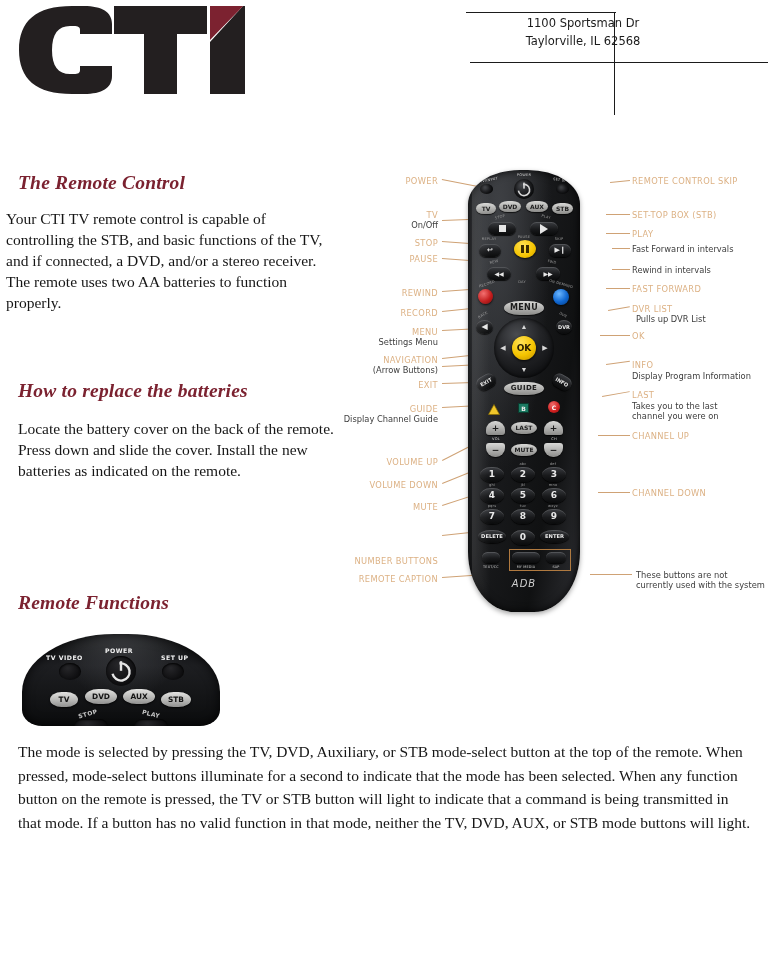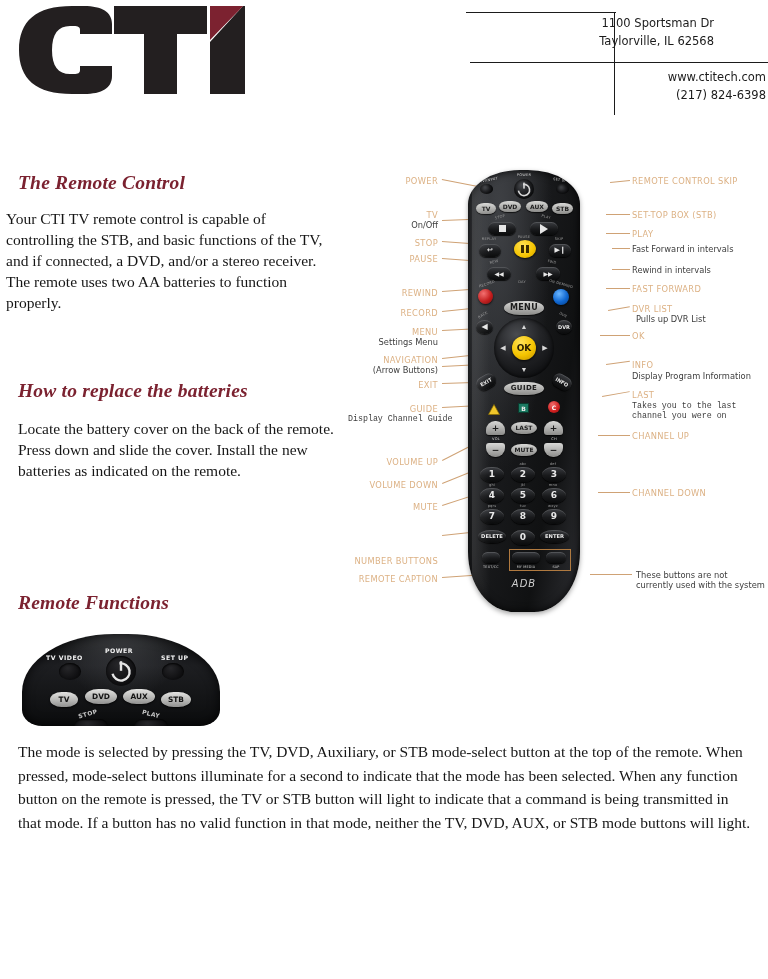--- a/index.html
+++ b/index.html
@@ -13,21 +13,21 @@
     overflow: hidden;
   }
 
   
   #header { position: absolute; left: 0; top: 0; width: 768px; height: 128px; }
 
   .logo { position: absolute; left: 14px; top: 4px; width: 258px; height: 92px; }
 
   .addr-block {
     position: absolute; left: 452px; top: 14px; width: 262px;
-    text-align: right;
+    text-align: center;
     font-family: "DejaVu Sans", sans-serif;
     font-size: 11.5px; color: #1b1b1b; line-height: 18px;
   }
   .web-block {
     position: absolute; left: 606px; top: 68px; width: 160px;
     text-align: right;
     font-family: "DejaVu Sans", sans-serif;
     font-size: 11.5px; color: #1b1b1b; line-height: 18px;
   }
   .hline-top { position: absolute; left: 466px; top: 12px; width: 150px; height: 1px; background: #1b1b1b; }
@@ -182,24 +182,20 @@
 
   <div class="hline-top"></div>
   <div class="hline-mid"></div>
   <div class="vline"></div>
 
   <div class="addr-block">
     <div>1100 Sportsman Dr</div>
     <div>Taylorville, IL 62568</div>
   </div>
 
-  <div class="web-block">
-    <div>www.ctitech.com</div>
-    <div>(217) 824-6398</div>
-  </div>
 </div>
 
 <h2 class="sect" id="h-remote-control">The Remote Control</h2>
 <p class="body" id="p-intro">Your CTI TV remote control is capable of controlling the STB, and basic functions of the TV, and if connected, a DVD, and/or a stereo receiver. The remote uses two AA batteries to function properly.</p>
 
 <h2 class="sect" id="h-batteries">How to replace the batteries</h2>
 <p class="body" id="p-battery">Locate the battery cover on the back of the remote. Press down and slide the cover. Install the new batteries as indicated on the remote.</p>
 
 <h2 class="sect" id="h-functions">Remote Functions</h2>
 <p class="body" id="p-modes">The mode is selected by pressing the TV, DVD, Auxiliary, or STB mode-select button at the top of the remote. When pressed, mode-select buttons illuminate for a second to indicate that the mode has been selected. When any function button on the remote is pressed, the TV or STB button will light to indicate that a command is being transmitted in that mode. If a button has no valid function in that mode, neither the TV, DVD, AUX, or STB mode buttons will light.</p>
@@ -212,21 +208,21 @@
   <div class="lbl accent r" style="left:0;top:70px;width:98px;">STOP</div>
   <div class="lbl accent r" style="left:0;top:86px;width:98px;">PAUSE</div>
   <div class="lbl accent r" style="left:0;top:120px;width:98px;">REWIND</div>
   <div class="lbl accent r" style="left:0;top:140px;width:98px;">RECORD</div>
   <div class="lbl accent r" style="left:0;top:159px;width:98px;">MENU</div>
   <div class="lbl sub r" style="left:0;top:169px;width:98px;">Settings Menu</div>
   <div class="lbl accent r" style="left:0;top:187px;width:98px;">NAVIGATION</div>
   <div class="lbl sub r" style="left:0;top:197px;width:98px;">(Arrow Buttons)</div>
   <div class="lbl accent r" style="left:0;top:212px;width:98px;">EXIT</div>
   <div class="lbl accent r" style="left:0;top:236px;width:98px;">GUIDE</div>
-  <div class="lbl sub r" style="left:8px;top:246px;width:98px;font-family:Liberation Mono, monospace;">Display Channel Guide</div>
+  <div class="lbl sub r" style="left:0;top:246px;width:98px;">Display Channel Guide</div>
   <div class="lbl accent r" style="left:0;top:289px;width:98px;">VOLUME UP</div>
   <div class="lbl accent r" style="left:0;top:312px;width:98px;">VOLUME DOWN</div>
   <div class="lbl accent r" style="left:0;top:334px;width:98px;">MUTE</div>
   <div class="lbl accent r" style="left:0;top:364px;width:98px;margin-top:24px;">NUMBER BUTTONS</div>
   <div class="lbl accent r" style="left:0;top:406px;width:98px;">REMOTE CAPTION</div>
 
   <div class="lead" style="left:102px;top:11px;width:38px;transform:rotate(11deg);"></div>
   <div class="lead" style="left:102px;top:52px;width:40px;transform:rotate(-2deg);"></div>
   <div class="lead" style="left:102px;top:73px;width:38px;transform:rotate(4deg);"></div>
   <div class="lead" style="left:102px;top:90px;width:38px;transform:rotate(4deg);"></div>
@@ -248,21 +244,21 @@
   <div class="lbl accent" style="left:292px;top:61px;">PLAY</div>
   <div class="lbl sub" style="left:292px;top:76px;">Fast Forward in intervals</div>
   <div class="lbl sub" style="left:292px;top:97px;">Rewind in intervals</div>
   <div class="lbl accent" style="left:292px;top:116px;">FAST FORWARD</div>
   <div class="lbl accent" style="left:292px;top:136px;">DVR LIST</div>
   <div class="lbl sub" style="left:296px;top:146px;">Pulls up DVR List</div>
   <div class="lbl accent" style="left:292px;top:163px;">OK</div>
   <div class="lbl accent" style="left:292px;top:192px;">INFO</div>
   <div class="lbl sub" style="left:292px;top:203px;">Display Program Information</div>
   <div class="lbl accent" style="left:292px;top:222px;">LAST</div>
-  <div class="lbl sub" style="left:292px;top:233px;width:120px;white-space:normal;font-family:Liberation Mono, monospace;">Takes you to the last channel you were on</div>
+  <div class="lbl sub" style="left:292px;top:233px;width:120px;white-space:normal;">Takes you to the last channel you were on</div>
   <div class="lbl accent" style="left:292px;top:263px;">CHANNEL UP</div>
   <div class="lbl accent" style="left:292px;top:320px;">CHANNEL DOWN</div>
   <div class="lbl sub" style="left:296px;top:402px;width:130px;white-space:normal;">These buttons are not currently used with the system</div>
 
   <div class="lead" style="left:270px;top:14px;width:20px;transform:rotate(-6deg);"></div>
   <div class="lead" style="left:266px;top:46px;width:24px;"></div>
   <div class="lead" style="left:266px;top:65px;width:24px;"></div>
   <div class="lead" style="left:272px;top:80px;width:18px;"></div>
   <div class="lead" style="left:272px;top:101px;width:18px;"></div>
   <div class="lead" style="left:266px;top:120px;width:24px;"></div>

